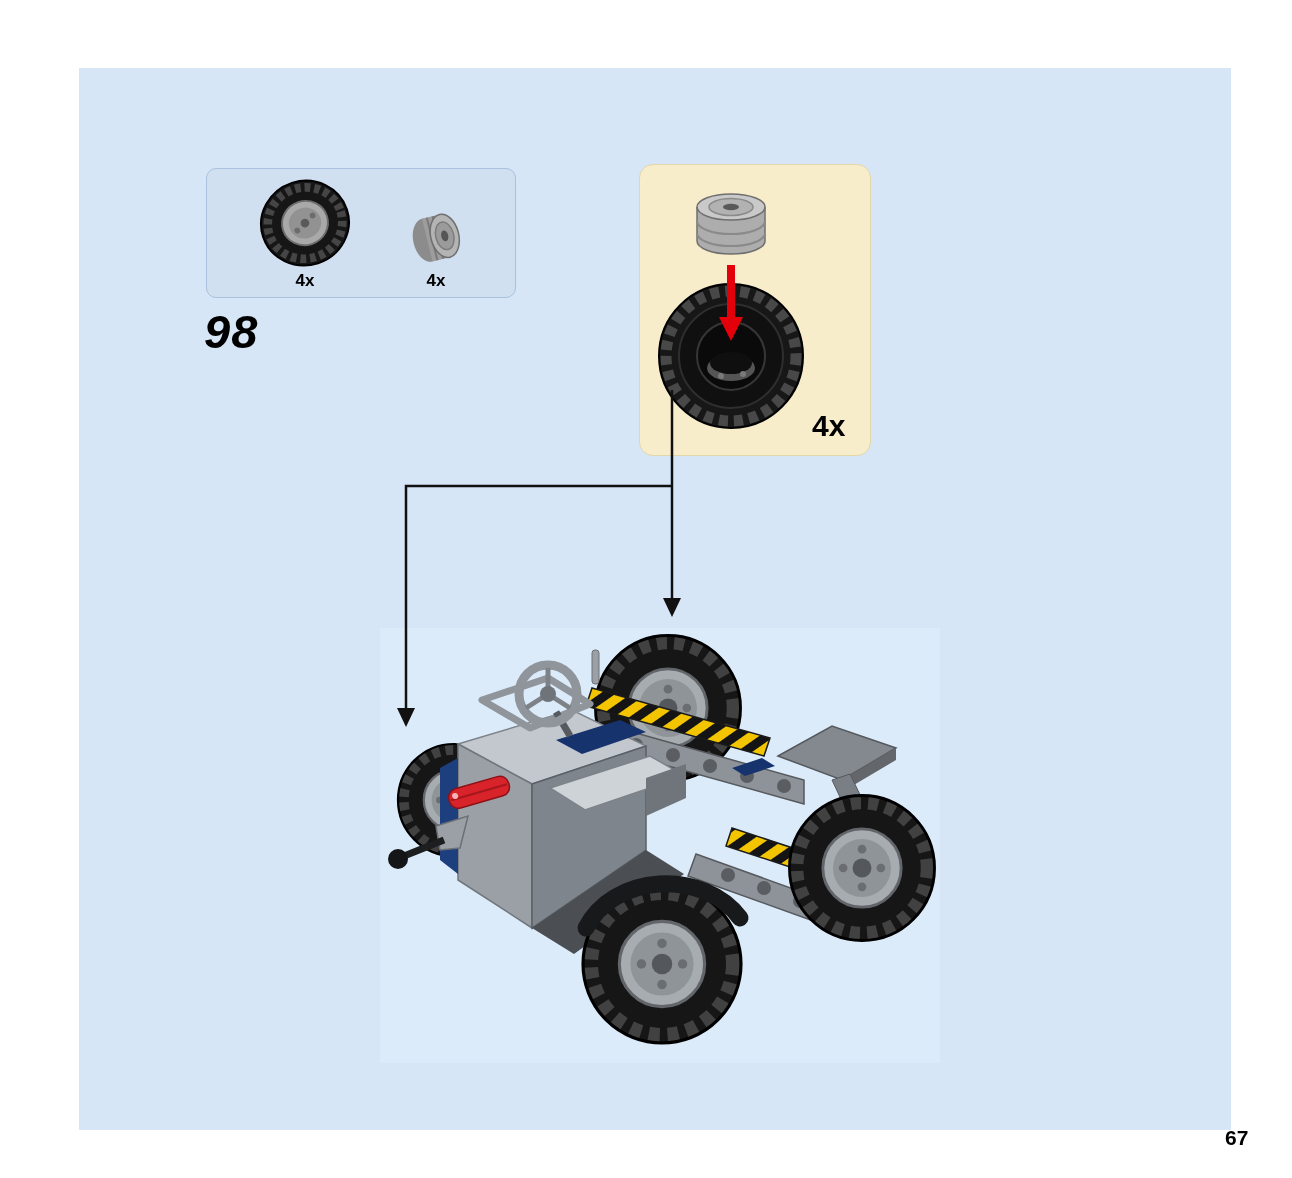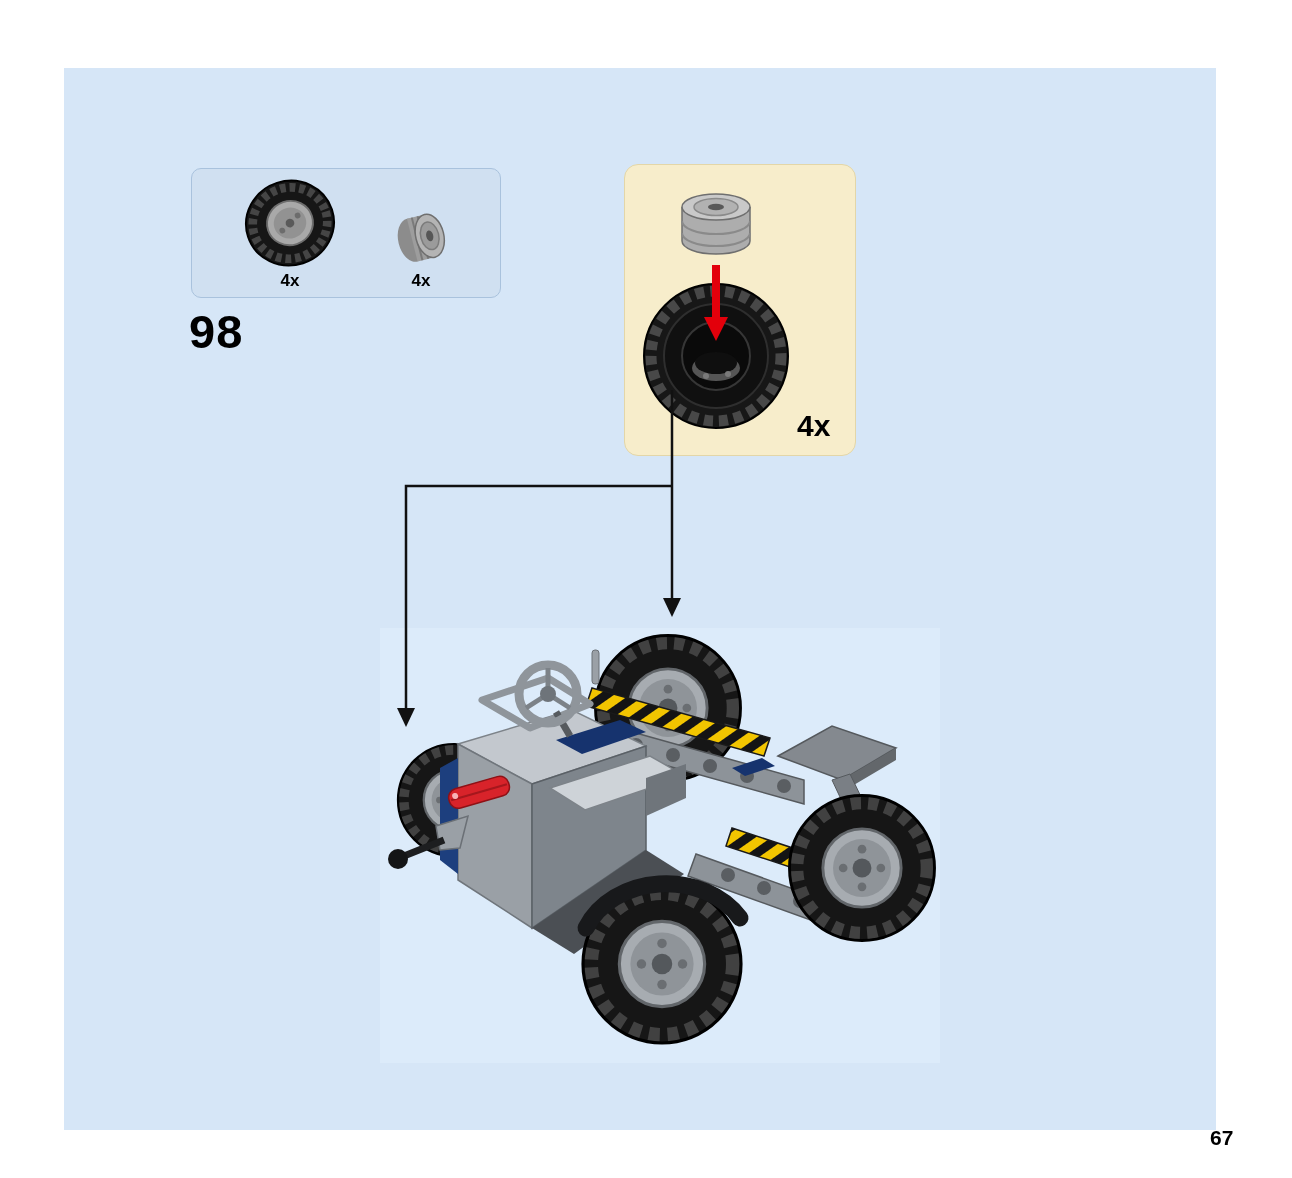--- a/index.html
+++ b/index.html
@@ -1,39 +1,40 @@
 <!DOCTYPE html>
 <html><head>
 <meta charset="utf-8">
 <style>
   * { margin:0; padding:0; box-sizing:border-box; }
   html,body { width:1292px; height:1178px; background:#ffffff;
               font-family:"Liberation Sans", sans-serif; }
   body { position:relative; overflow:hidden; }
 
   .page {
-    position:absolute; left:64px; top:68px; width:1152px; height:1062px;
+    position:absolute; left:79px; top:68px; width:1152px; height:1062px;
     background:#d6e6f7;
   }
 
   
   .parts-box {
     position:absolute; left:127px; top:100px; width:310px; height:130px;
     background:#d0e0f1; border:1.5px solid #a9c2dd; border-radius:10px;
   }
   .parts-box .part-svg { position:absolute; }
   .part-count {
     position:absolute; font-weight:bold; font-size:17px; color:#000;
     text-align:center;
   }
 
   .step-number {
     position:absolute; left:125px; top:240px;
     font-size:47px; font-weight:bold; color:#000; line-height:1;
     letter-spacing:1px;
+    font-style:italic;
   }
 
   
   .assembly-box {
     position:absolute; left:560px; top:96px; width:232px; height:292px;
     background:#f7edcb; border:1px solid #e3d6a8; border-radius:14px;
   }
   .assembly-count {
     position:absolute; left:172px; top:244px; width:50px;
     font-size:30px; font-weight:bold; color:#000;

